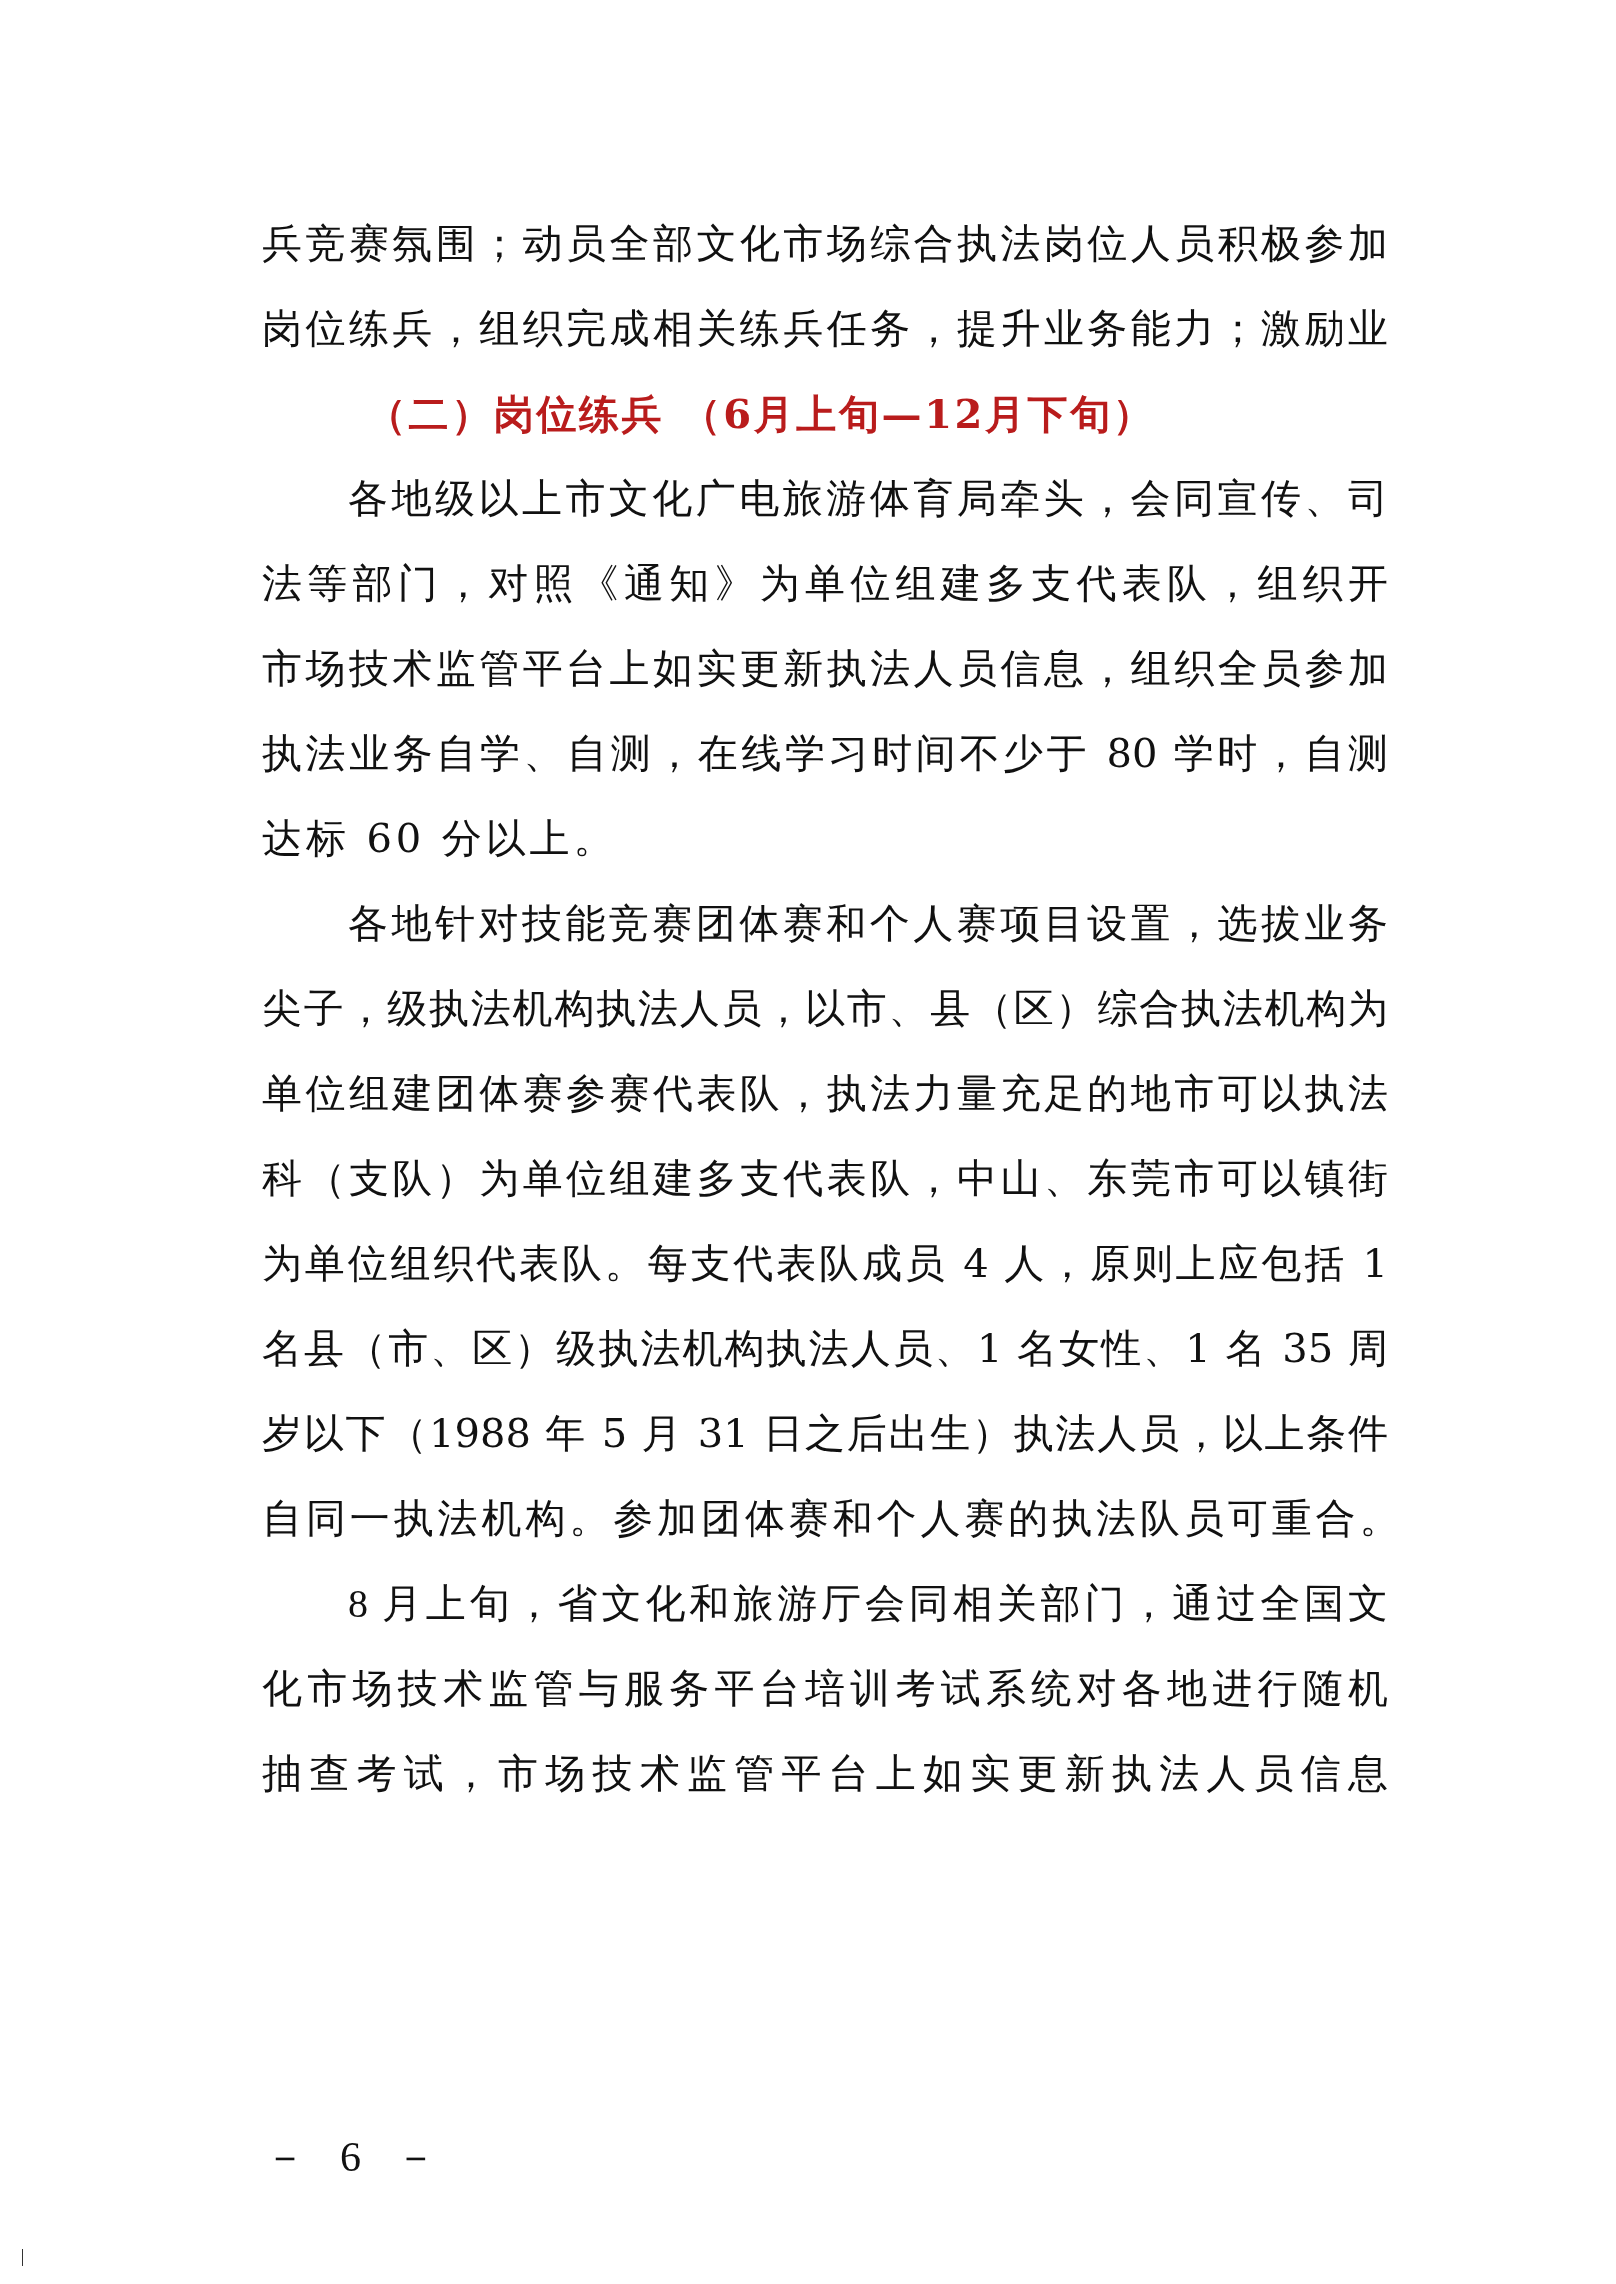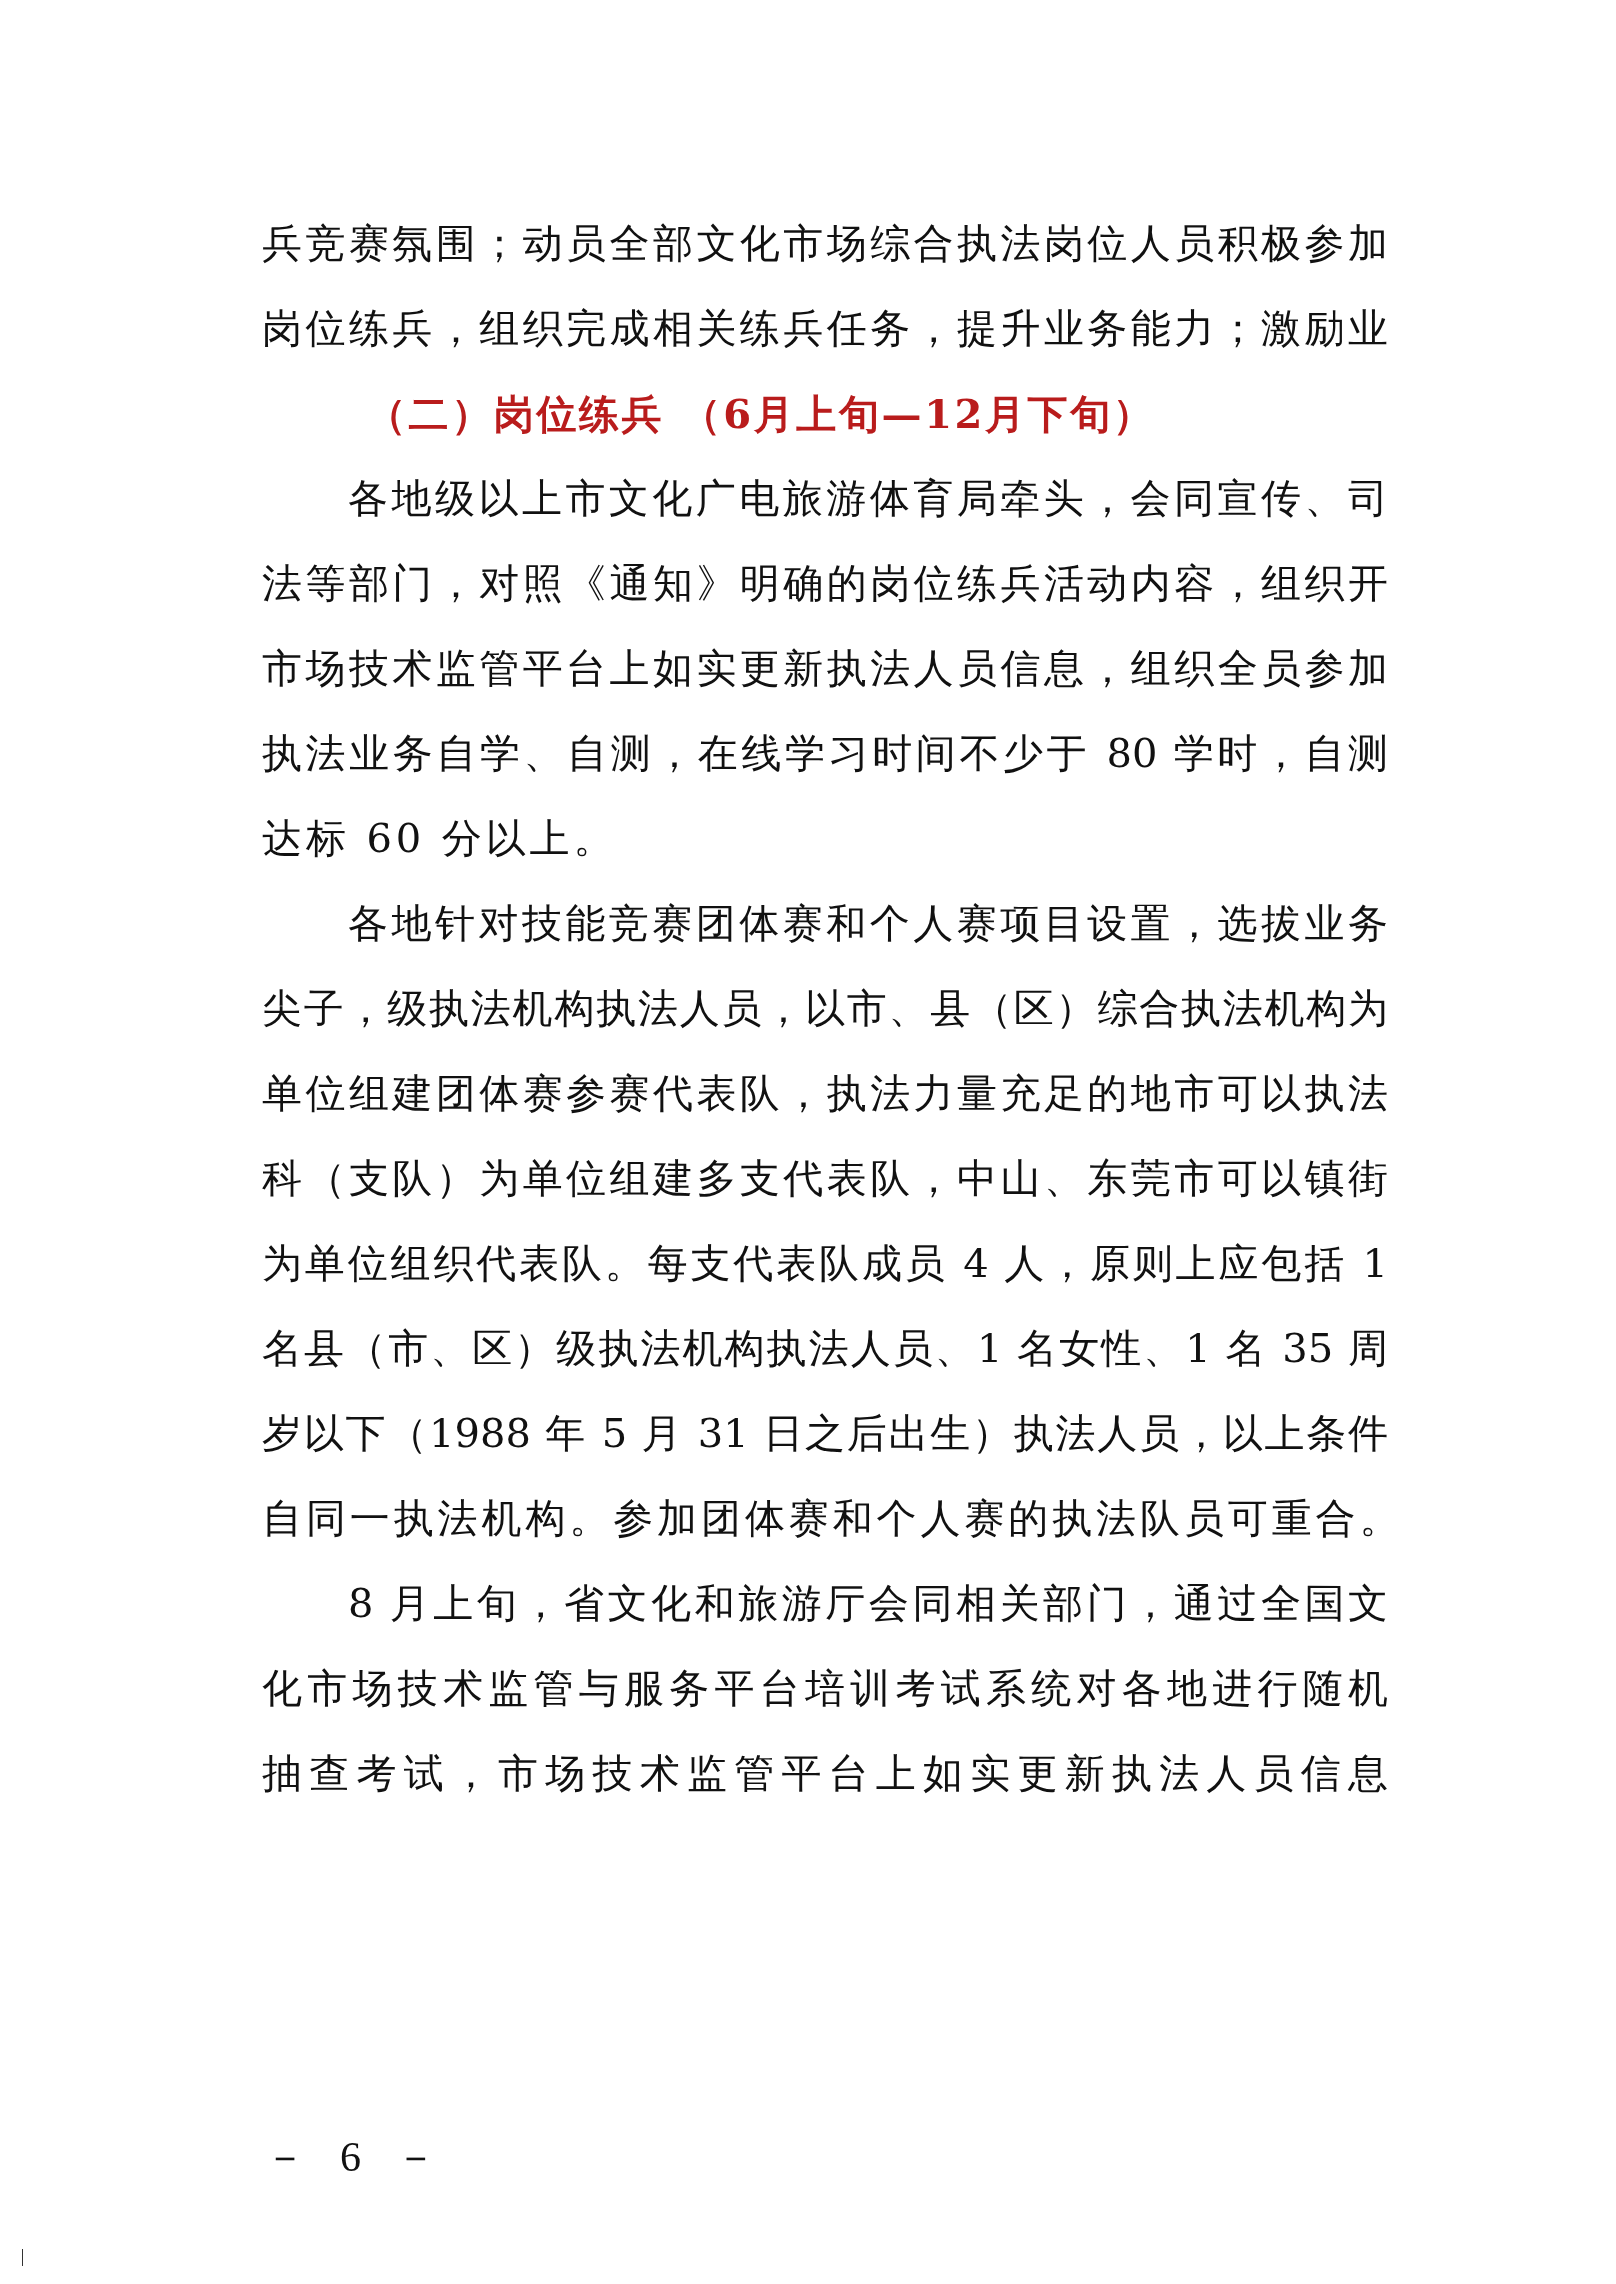--- a/index.html
+++ b/index.html
@@ -17,21 +17,21 @@
   }
   .line {
     display: block;
     height: 85px;
     white-space: nowrap;
     text-align: justify;
     text-align-last: justify;
     overflow: hidden;
   }
   .line.last { text-align-last: left; letter-spacing: 3.9px; }
-  .line.indent { padding-left: 86px; }
+  .line.indent { padding-left: 86px; font-family: Liberation Serif, serif; }
   .line.heading {
     text-align-last: left;
     padding-left: 104px;
     letter-spacing: 2.6px;
     font-weight: bold;
     color: #b91c1c;
   }
   .page-number {
     position: absolute;
     left: 264px;
@@ -61,21 +61,21 @@
       <span class="line">兵竞赛氛围；动员全部文化市场综合执法岗位人员积极参加</span>
       <span class="line">岗位练兵，组织完成相关练兵任务，提升业务能力；激励业</span>
     </div>
 
     <div class="paragraph">
       <span class="line heading">（二）岗位练兵 （6月上旬—12月下旬）</span>
     </div>
 
     <div class="paragraph">
       <span class="line indent">各地级以上市文化广电旅游体育局牵头，会同宣传、司</span>
-      <span class="line">法等部门，对照《通知》明确的岗位练兵活动内容，组织开</span>
+      <span class="line">法等部门，对照《通知》为单位组建多支代表队，组织开</span>
       <span class="line">市场技术监管平台上如实更新执法人员信息，组织全员参加</span>
       <span class="line">执法业务自学、自测，在线学习时间不少于 80 学时，自测</span>
       <span class="line last">达标 60 分以上。</span>
     </div>
 
     <div class="paragraph">
       <span class="line indent">各地针对技能竞赛团体赛和个人赛项目设置，选拔业务</span>
       <span class="line">尖子，级执法机构执法人员，以市、县（区）综合执法机构为</span>
       <span class="line">单位组建团体赛参赛代表队，执法力量充足的地市可以执法</span>
       <span class="line">科（支队）为单位组建多支代表队，中山、东莞市可以镇街</span>

